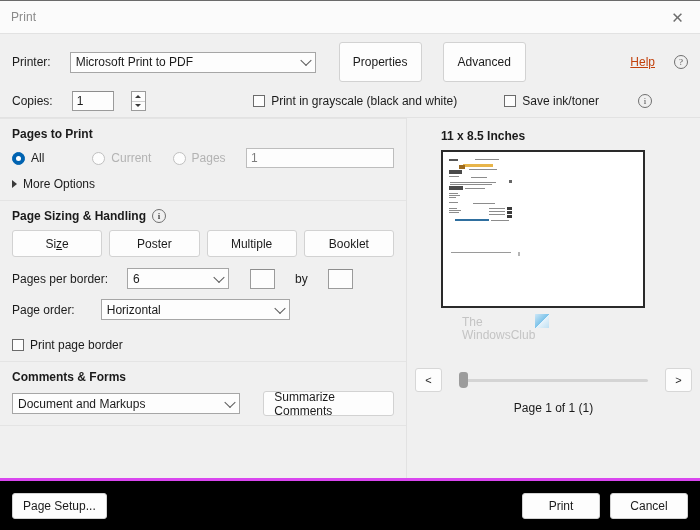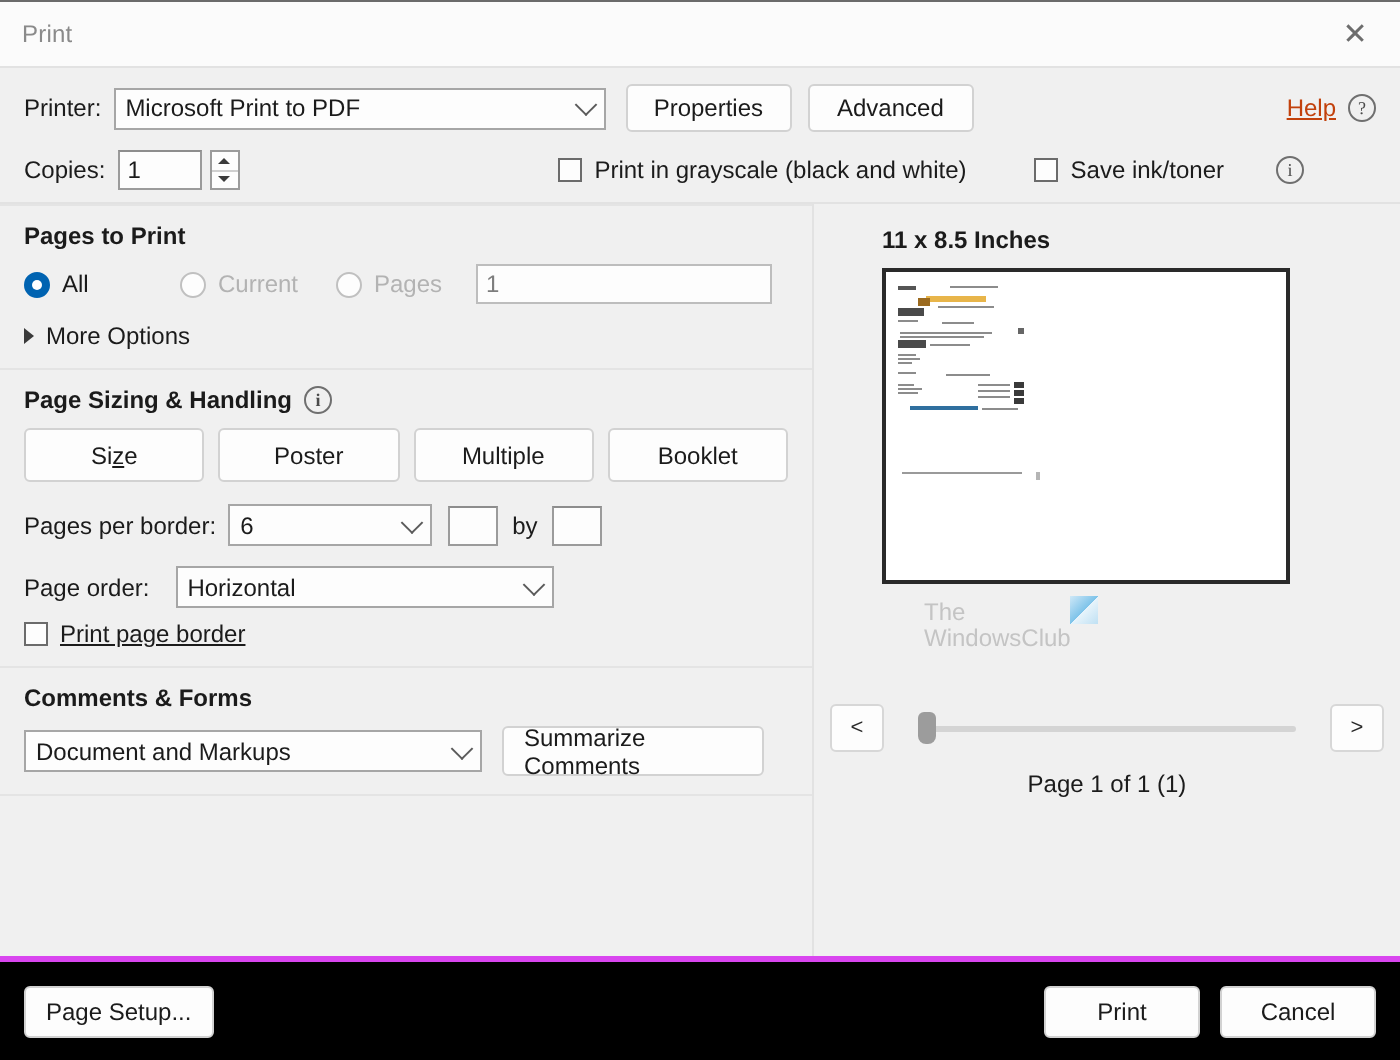--- a/index.html
+++ b/index.html
@@ -67,20 +67,21 @@
   }
 
   .topbar {
     padding: 8px 12px 6px 12px;
     background: #f0f0f0;
     border-top: 1px solid #e2e2e2;
   }
   .row {
     display: flex;
     align-items: center;
+    gap: 13px;
   }
   .row + .row { margin-top: 9px; }
 
   .lbl { font-size: 12px; color: #1b1b1b; }
 
   
   .textbox {
     background: #fdfdfd;
     border: 1px solid #9b9b9b;
     border-top-color: #8d8d8d;
@@ -113,21 +114,21 @@
     height: 7px;
     border-right: 1px solid #5b5b5b;
     border-bottom: 1px solid #5b5b5b;
     transform: translateY(-70%) rotate(45deg);
   }
 
   .btn {
     background: #fdfdfd;
     border: 1px solid #d2d2d2;
     border-radius: 3px;
-    height: 24px;
+    height: 40px;
     min-width: 60px;
     font-family: "Liberation Sans", sans-serif;
     font-size: 12px;
     color: #1b1b1b;
     display: inline-flex;
     align-items: center;
     justify-content: center;
     box-sizing: border-box;
     cursor: default;
     padding: 0 10px;
@@ -520,21 +521,21 @@
           </div>
 
           <div class="row" style="margin-top:10px;">
             <span class="lbl">Page order:</span>
             <div class="combo" style="width:189px; margin-left:13px;">
               <span>Horizontal</span>
               <span class="chev"></span>
             </div>
           </div>
 
-          <div class="row" style="margin-top:6px;text-decoration:underline;">
+          <div class="row" style="margin-top:18px;">
             <span class="ctl">
               <span class="cb"></span>
               <span class="ctl-lbl">Print page border</span>
             </span>
           </div>
         </div>
 
 
         <div class="group">
           <div class="group-title">Comments &amp; Forms</div>

